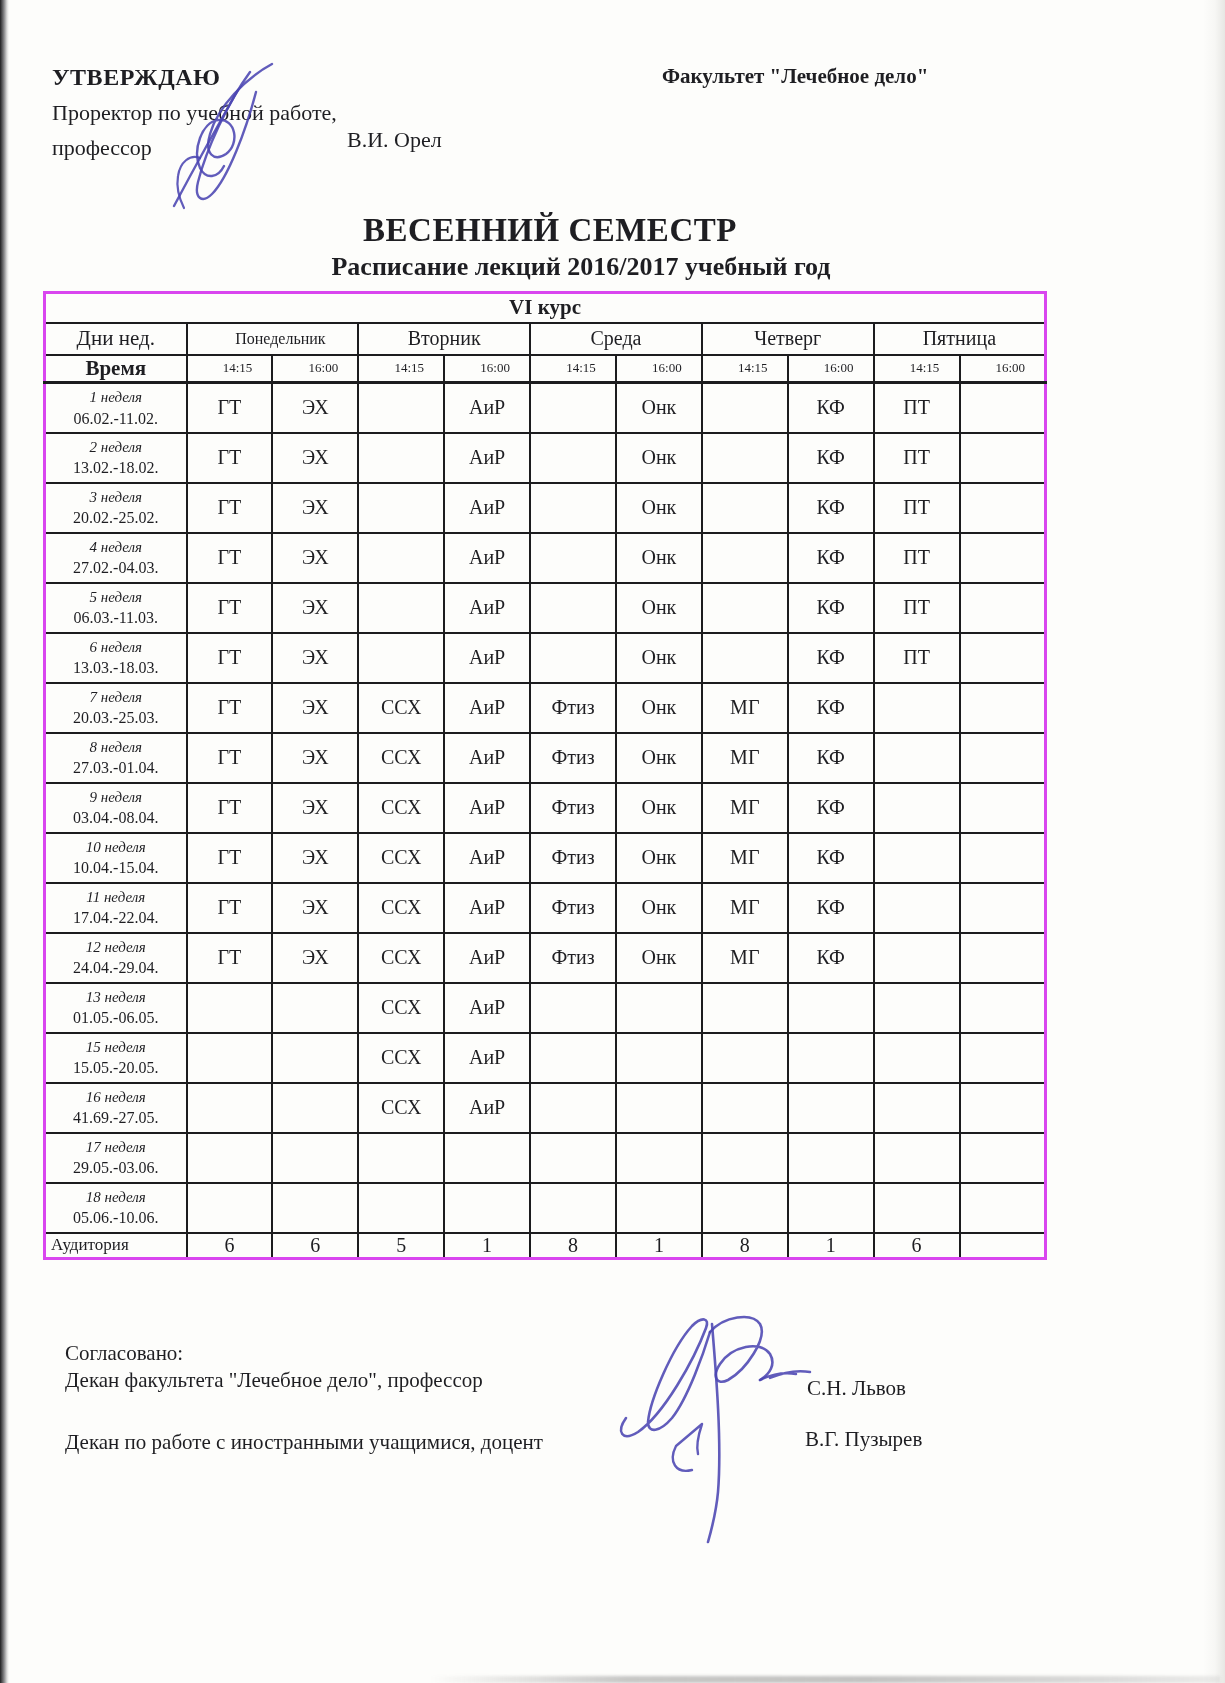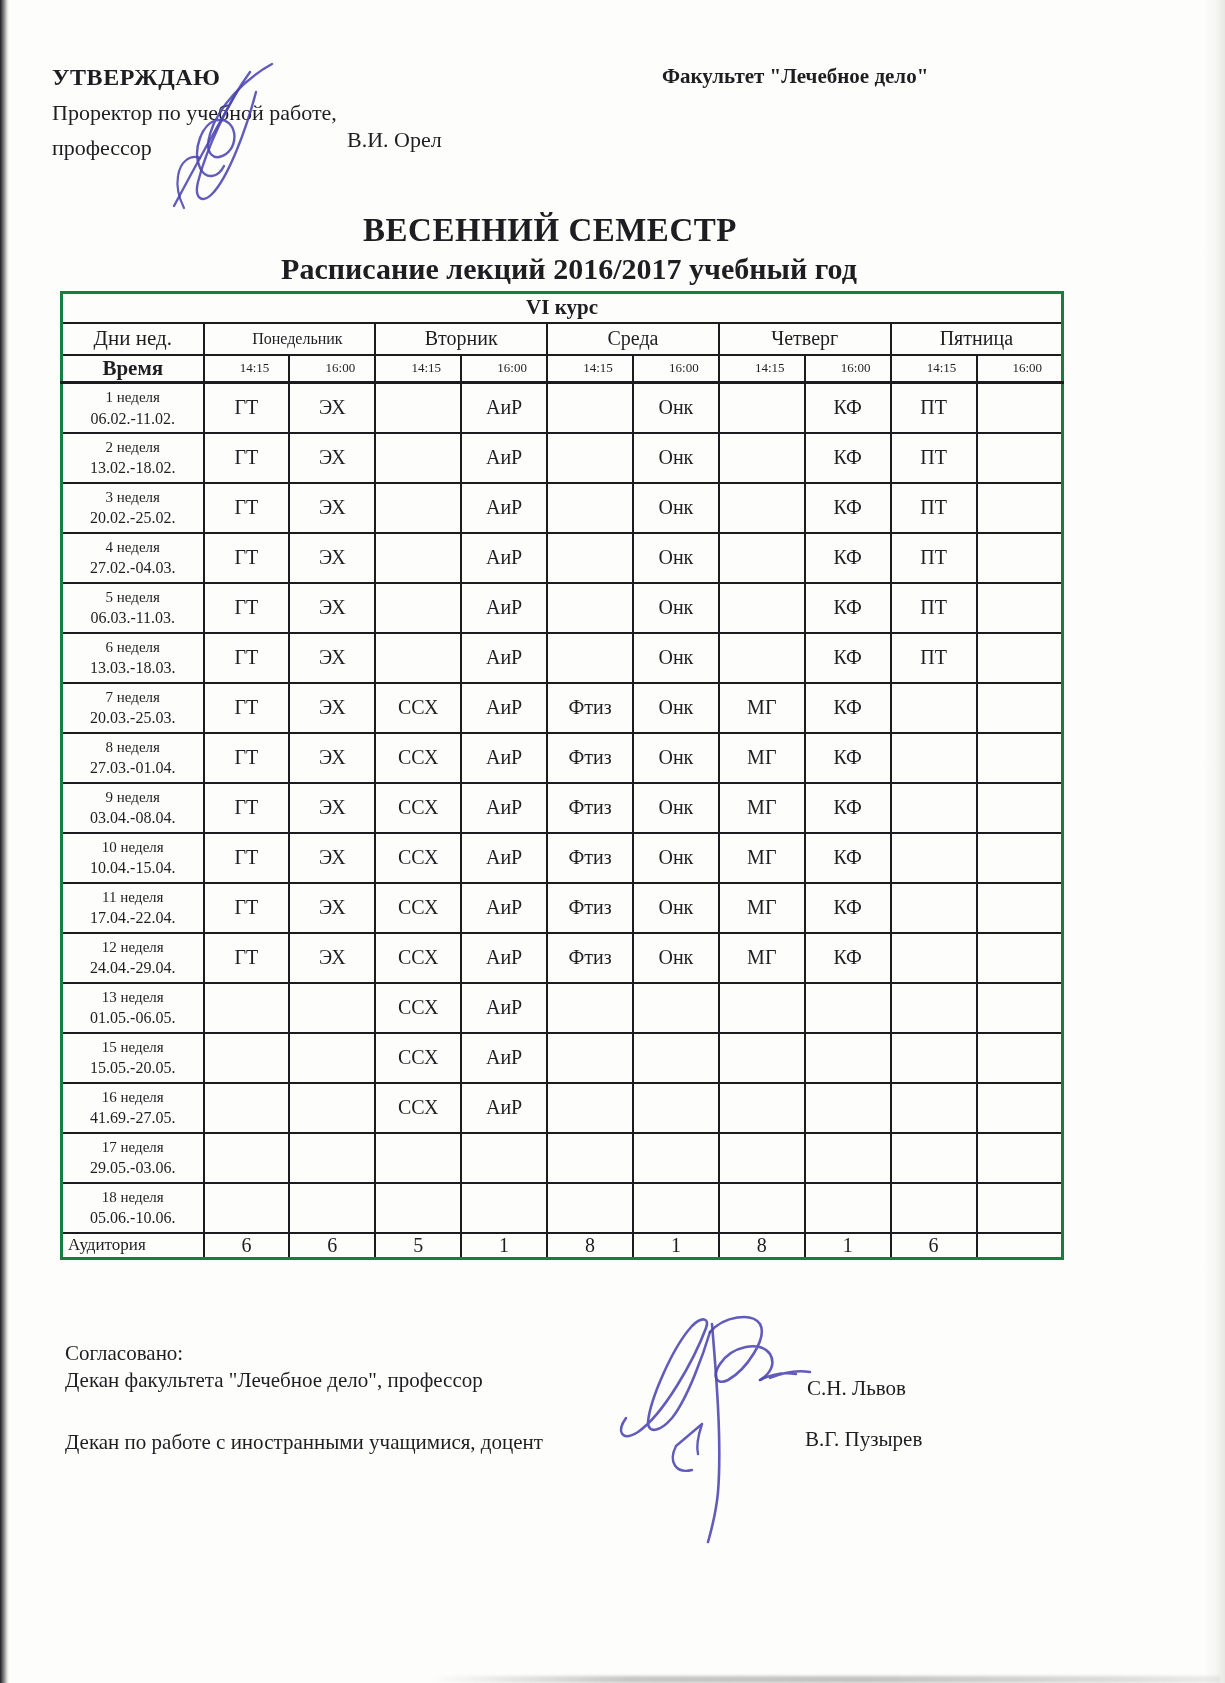--- a/index.html
+++ b/index.html
@@ -28,46 +28,46 @@
   
   .approve { position:absolute; left:52px; top:64px; }
   .approve .l1 { font-size:24px; font-weight:bold; letter-spacing:.5px; }
   .approve .l2 { font-size:22px; margin-top:9px; }
   .approve .l3 { font-size:22px; margin-top:9px; }
   .orel-name { position:absolute; left:347px; top:127px; font-size:22px; white-space:nowrap; }
   .faculty { position:absolute; left:662px; top:64px; font-size:21px; font-weight:bold; white-space:nowrap; }
   
   .sem-title { position:absolute; left:0; top:212px; width:1100px; text-align:center;
                font-size:33px; font-weight:bold; letter-spacing:.5px; }
-  .sub-title { position:absolute; left:0; top:252px; width:1100px; text-align:center;
-               font-size:30px; font-weight:bold;padding-left:38px; }
+  .sub-title { position:absolute; left:12px; top:252px; width:1100px; text-align:center;
+               font-size:26px; font-weight:bold;padding-left:38px; }
   
   table.sched {
-    position:absolute; left:60px; top:291px; width:1001px;
+    position:absolute; left:43px; top:291px; width:1001px;
     border-collapse:collapse; table-layout:fixed;
-    border:3px solid #15803d;
+    border:3px solid #d946ef;
   }
   table.sched th, table.sched td {
     border:2px solid #1c1c1e;
     text-align:center; vertical-align:middle;
     overflow:hidden; white-space:nowrap;
   }
   tr.r-course { height:30px; }
   tr.r-course th { font-size:21px; font-weight:bold; border-bottom-width:2px; }
   tr.r-days { height:32px; }
   tr.r-days th { font-size:20px; font-weight:normal;margin-top:9px; }
   tr.r-days th.c-dni { font-size:21px; }
   tr.r-days th.c-mon { font-size:16px;padding-left:16px; }
   tr.r-time { height:28px; }
   tr.r-time th { font-size:21px; font-weight:bold; }
   tr.r-time td { font-size:13px;padding-left:16px; }
   tr.r-time th, tr.r-time td { border-bottom-width:3px; }
   tr.r-week { height:50px; }
   tr.r-week th { font-weight:normal; }
-  .wk1 { font-size:15px; line-height:1.45; }
+  .wk1 { font-size:15px; line-height:1.45;font-style:italic; }
   .wk2 { font-size:16px; line-height:1.25; }
   td.subj { font-size:20px; }
   tr.r-aud { height:26px; }
   tr.r-aud th { font-size:17px; font-weight:normal; text-align:left; padding-left:5px; }
   tr.r-aud td { font-size:20px; }
   
   .agreed      { position:absolute; left:65px; top:1341px; font-size:21px; }
   .dean-line   { position:absolute; left:65px; top:1368px; font-size:21px; white-space:nowrap; }
   .dean-name   { position:absolute; left:807px; top:1364px; font-size:21px; white-space:nowrap;margin-top:12px; }
   .fdean-line  { position:absolute; left:65px; top:1430px; font-size:21px; white-space:nowrap; }

